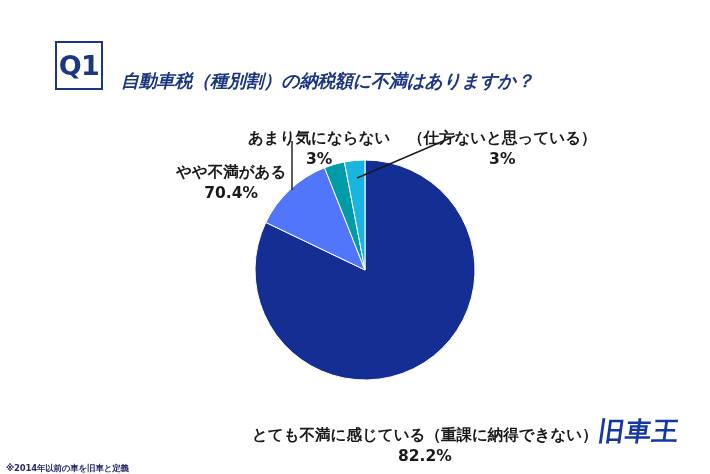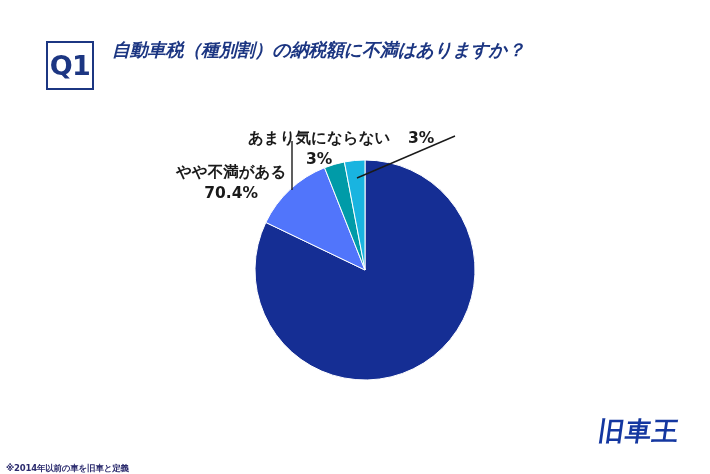--- a/index.html
+++ b/index.html
@@ -18,24 +18,24 @@
   #slide {
     position: relative;
     width: 710px;
     height: 474px;
     background: #ffffff;
   }
 
   
   .header {
     position: absolute;
-    left: 46px;
+    left: 55px;
     top: 41px;
     display: flex;
-    align-items: flex-start;
+    align-items: flex-end;
   }
   .q-badge {
     width: 48px;
     height: 49px;
     border: 2px solid #1c3682;
     box-sizing: border-box;
     display: flex;
     align-items: center;
     justify-content: center;
     color: #1c3682;
@@ -155,23 +155,28 @@
     <span>やや不満がある</span>
     <span class="pct">70.4%</span>
   </div>
 
   <div class="lbl" id="label-amari">
     <span>あまり気にならない</span>
     <span class="pct">3%</span>
   </div>
 
   <div class="lbl" id="label-fuman-nai">
+    <span class="pct">（仕方ないと思っている）</span>
     <span class="pct">3%</span>
   </div>
 
+  <div class="lbl" id="label-totemo">
+    <span>とても不満に感じている（重課に納得できない）</span>
+    <span class="pct">82.2%</span>
+  </div>
 
   <div class="footnote">※2014年以前の車を旧車と定義</div>
 
   <div class="logo">
     <div class="logo-text">旧車王</div>
   </div>
 
 </div>
 
 </body></html>

